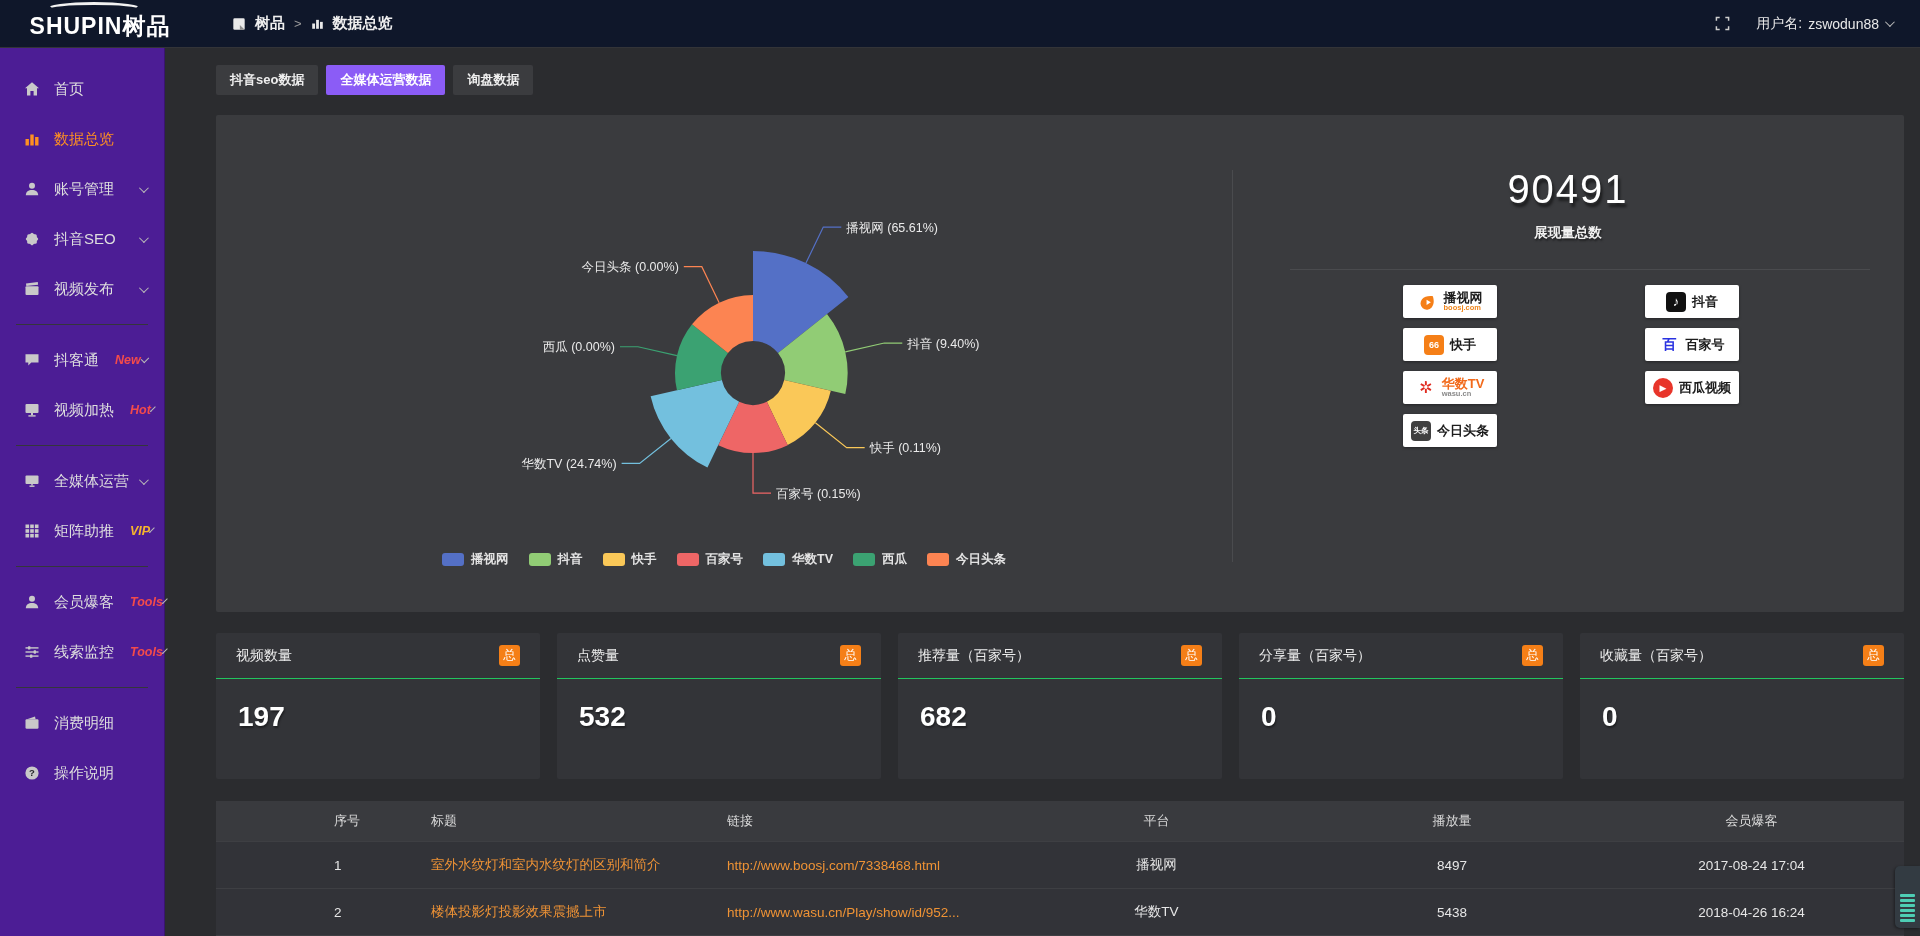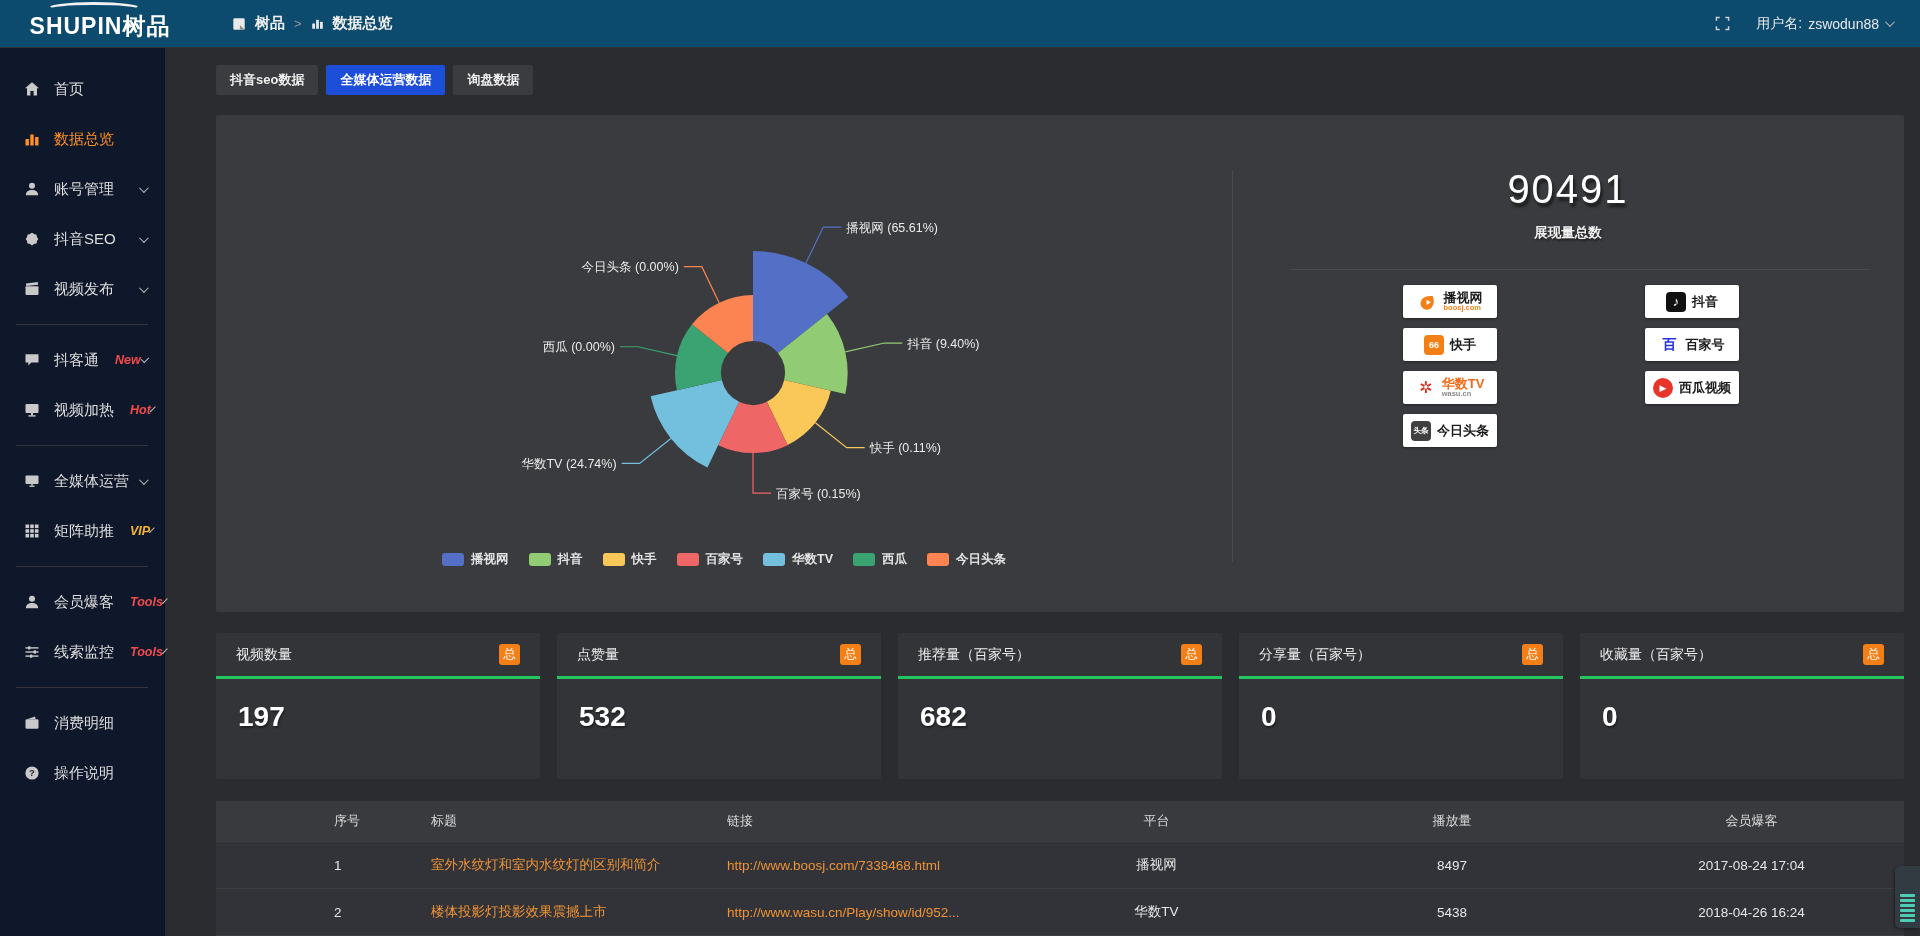--- a/index.html
+++ b/index.html
@@ -1,39 +1,39 @@
 <!DOCTYPE html>
 <html><head>
 <meta charset="utf-8">
 <style>
   * { margin:0; padding:0; box-sizing:border-box; }
   html,body { width:1920px; height:936px; overflow:hidden; background:#2b2c2f;
               font-family:"Liberation Sans","DejaVu Sans",sans-serif; }
   .app { position:relative; width:1920px; height:936px; background:#2b2c2f; }
 
   
-  .header { position:absolute; top:0; left:0; right:0; height:48px; background:#0c4a6e;
+  .header { position:absolute; top:0; left:0; right:0; height:48px; background:#0f172a;
             border-bottom:1px solid #333438; display:flex; align-items:center; z-index:5; }
   .logo { width:200px; height:48px; position:relative; display:flex; align-items:center;
           justify-content:center; color:#fff; }
   .logo-arc { position:absolute; top:2px; left:46px; width:96px; height:14px;
               border:3px solid transparent; border-top:3px solid #f2f2f2; border-radius:50%; }
   .logo-text { font-size:23px; font-weight:bold; letter-spacing:1px; margin-top:6px; }
   .breadcrumb { display:flex; align-items:center; gap:9px; margin-left:32px; color:#efefef;
                 font-size:15px; font-weight:bold; }
   .crumb-sep { color:#9a9a9a; font-size:13px; font-weight:normal; }
   .header-spacer { flex:1; }
   .fullscreen-btn { margin-right:26px; cursor:pointer; display:flex; }
   .user-box { display:flex; align-items:center; gap:6px; margin-right:28px; color:#e8e8e8;
               font-size:14px; cursor:pointer; }
   .chev { display:inline-block; width:7px; height:7px; border-right:1.5px solid #b9b9b9;
           border-bottom:1.5px solid #b9b9b9; transform:rotate(45deg) translateY(-2px); }
 
   
-  .sidebar { position:absolute; top:48px; left:0; bottom:0; width:165px; background:#0f172a;
+  .sidebar { position:absolute; top:48px; left:0; bottom:0; width:165px; background:#4c1d95;
              padding-top:16px; border-right:1px solid rgba(0,0,0,.25); }
   .side-item { height:50px; display:flex; align-items:center; padding:0 18px 0 24px;
                color:#dedede; font-size:15px; cursor:pointer; }
   .side-item .si { flex:0 0 16px; margin-right:14px; }
   .side-item .si * { fill:#c9c9c9; }
   .side-item.active { color:#ff9021; }
   .side-item.active .si * { fill:#ff9021; }
   .side-label { white-space:nowrap; }
   .side-badge { font-size:12.5px; font-weight:bold; font-style:italic; margin-left:16px; }
   .side-badge:empty { display:none; }
@@ -42,21 +42,21 @@
   .side-chev { margin-left:auto; }
   .side-divider { margin:10px 16px; border-top:1px solid #35363b; }
   .hole { fill:#232429; }
 
   
   .main { position:absolute; top:48px; left:200px; right:0; bottom:0; padding:16px;
           overflow:hidden; background:#2b2c2f; }
   .tabs { display:flex; gap:8px; margin-top:1px; }
   .tab { height:30px; padding:0 14px; display:flex; align-items:center; border-radius:2px;
          background:#3b3c3f; color:#efefef; font-size:13px; font-weight:bold; cursor:pointer; }
-  .tab.active { background:#1d4ed8; color:#fff;text-align:center; }
+  .tab.active { background:#8b5cf6; color:#fff;text-align:center; }
 
   
   .chart-panel { margin-top:20px; height:497px; background:#3a3b3e; position:relative;
                  border-radius:2px; }
   .chart-area { position:absolute; left:0; top:0; width:1016px; height:497px; }
   .rose { width:1016px; height:497px; display:block; }
   .rose text { font-size:12.5px; fill:#eaeaea; }
   .rose polyline { fill:none; stroke-width:1.2; }
   .chart-legend { position:absolute; left:0; right:0; bottom:44px; display:flex;
                   justify-content:center; gap:20px; }
@@ -90,21 +90,21 @@
   .mini.tt { background:#404040; color:#fff; font-size:7.5px; font-weight:bold; }
   .mini.dy { background:#111; color:#fff; font-size:13px; }
   .mini.bjh { background:#fff; color:#2932e1; font-size:14px; font-weight:bold; }
   .mini.xg { background:#e8352a; border-radius:50%; color:#fff; font-size:9px; }
   .mini.wasu { color:#e02b20; font-size:16px; font-weight:bold; }
 
   
   .stat-row { display:flex; gap:17px; margin-top:21px; }
   .stat-card { flex:1; height:146px; background:#333438; border-radius:2px; }
   .stat-head { height:46px; display:flex; align-items:center; justify-content:space-between;
-               padding:0 20px; border-bottom:3px solid #22c55e; }
+               padding:0 20px; border-bottom:1px solid #22c55e; }
   .stat-label { color:#ececec; font-size:14px; }
   .stat-badge { width:21px; height:21px; background:#f57f17; color:#fff; border-radius:3px;
                 display:flex; align-items:center; justify-content:center; font-size:12.5px;
                 cursor:pointer; }
   .stat-value { padding:22px 0 0 22px; color:#fff; font-size:28px; font-weight:bold;
                 text-shadow:1px 2px 2px rgba(0,0,0,.4); }
 
   
   .table { margin-top:22px; }
   .t-grid { display:grid; grid-template-columns:106px 97px 296px 293px 297px 294px 1fr;

